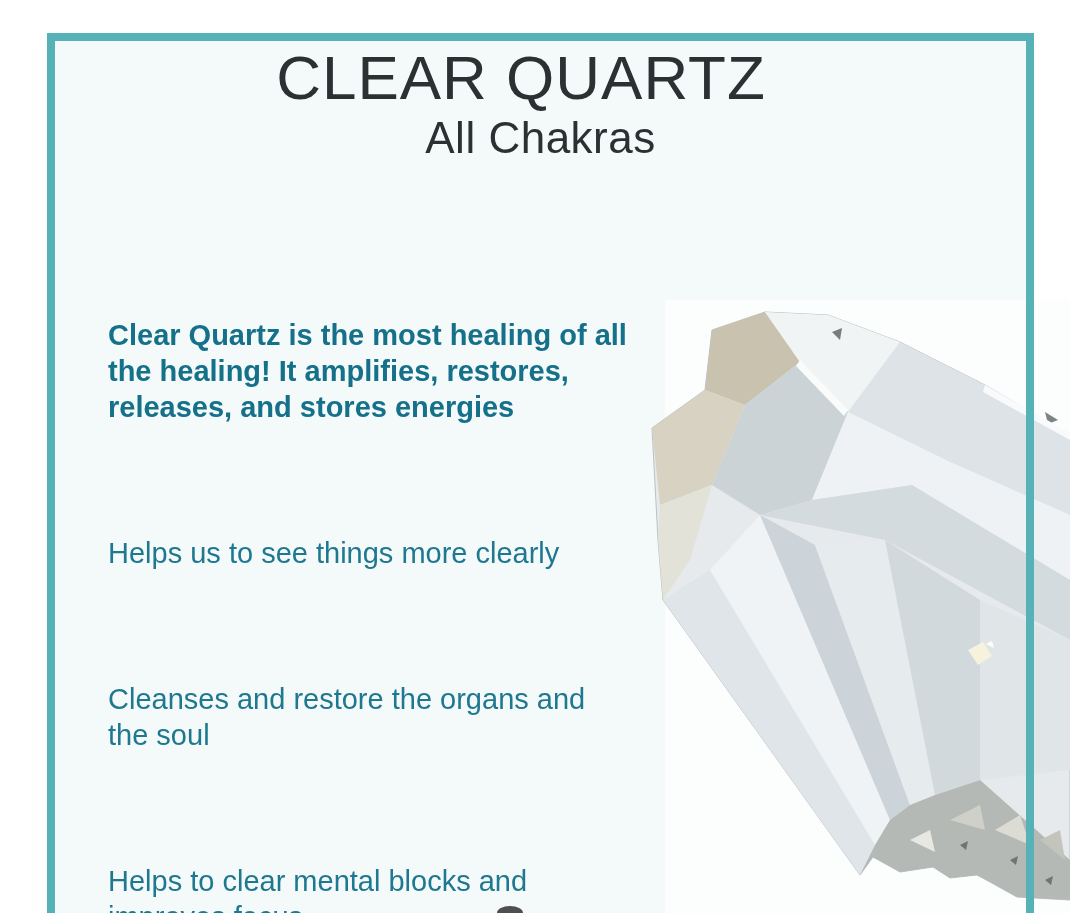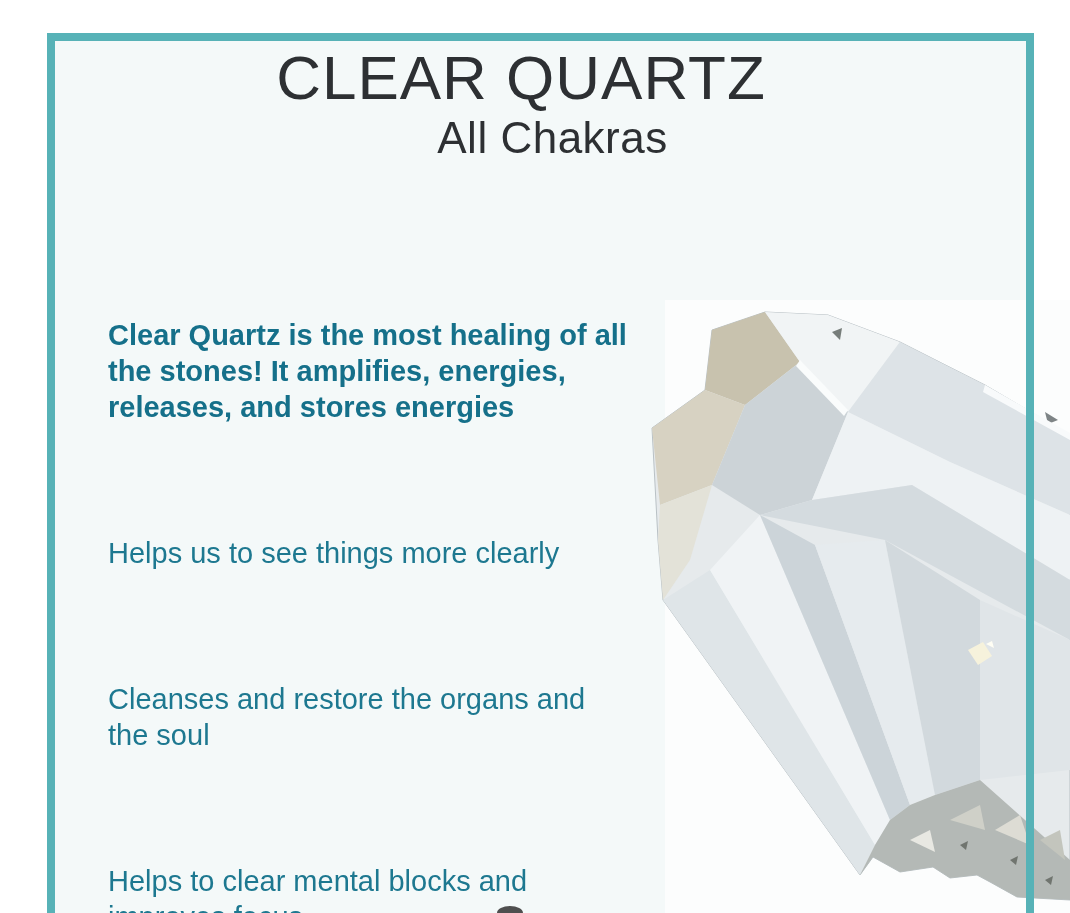--- a/index.html
+++ b/index.html
@@ -30,21 +30,20 @@
     font-size:62px;line-height:70px;font-weight:400;
     letter-spacing:1px;
     color:var(--title-text);
   }
   .poster-subtitle{
     position:absolute;left:55px;top:113px;width:971px;
     text-align:center;
     font-size:44px;line-height:50px;font-weight:400;
     letter-spacing:0.5px;
     color:var(--title-text);
-    padding-left:12px;
   }
 
   .content{
     position:absolute;left:108px;top:245px;width:600px;
     font-size:29px;line-height:36px;
     color:var(--body-text);
     white-space:pre;
   }
   .content p{margin:0 0 38px 0;}
   .content p:nth-child(4),
@@ -80,21 +79,21 @@
 
 <div class="page">
 
   <div class="card-bg"></div>
 
   <div class="poster-title">CLEAR QUARTZ</div>
   <div class="poster-subtitle">All Chakras</div>
 
   <div class="content">
     <p class="emphasis">Clear Quartz is the most healing of all
-the stones! It amplifies, energies,
+the healing! It amplifies, restores,
 releases, and stores energies</p>
     <p>Helps us to see things more clearly</p>
     <p>Cleanses and restore the organs and
 the soul</p>
     <p>Helps to clear mental blocks and
 improves focus</p>
     
     
   </div>
 

